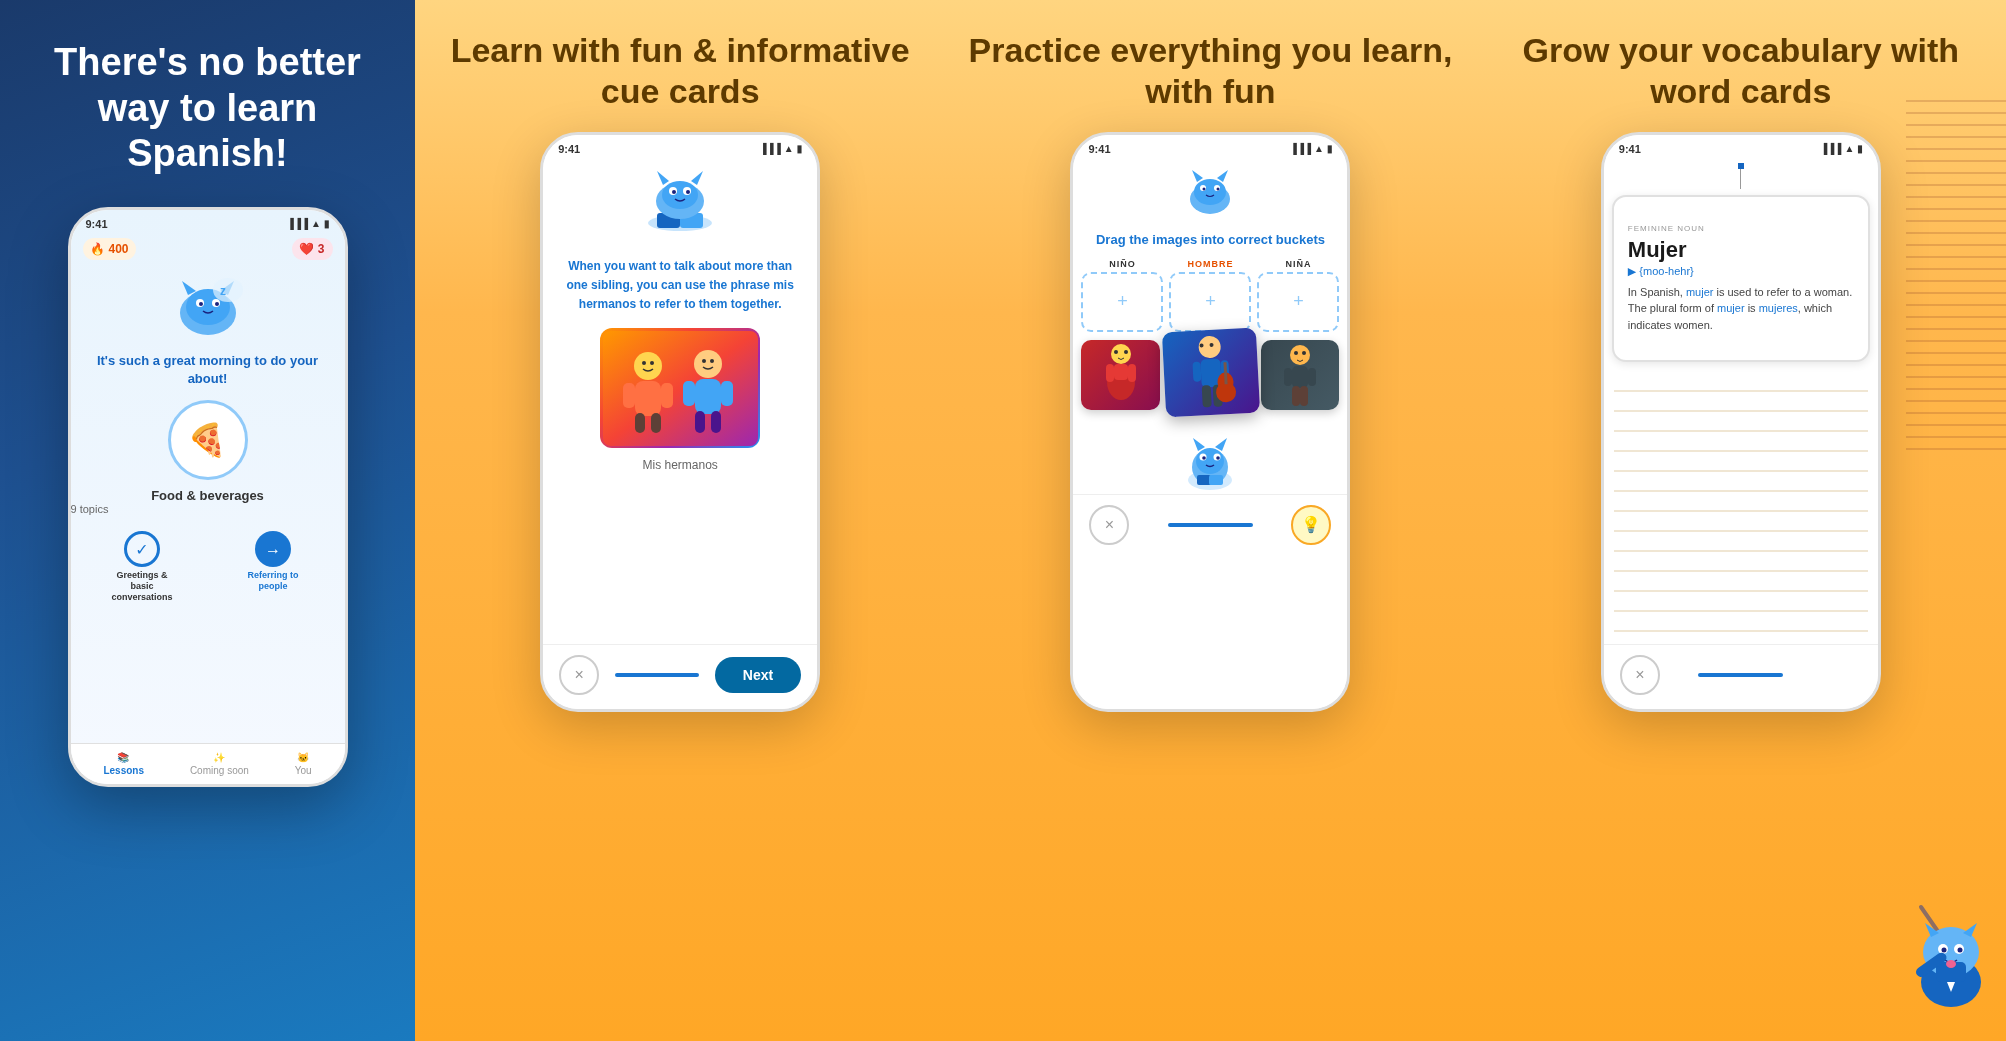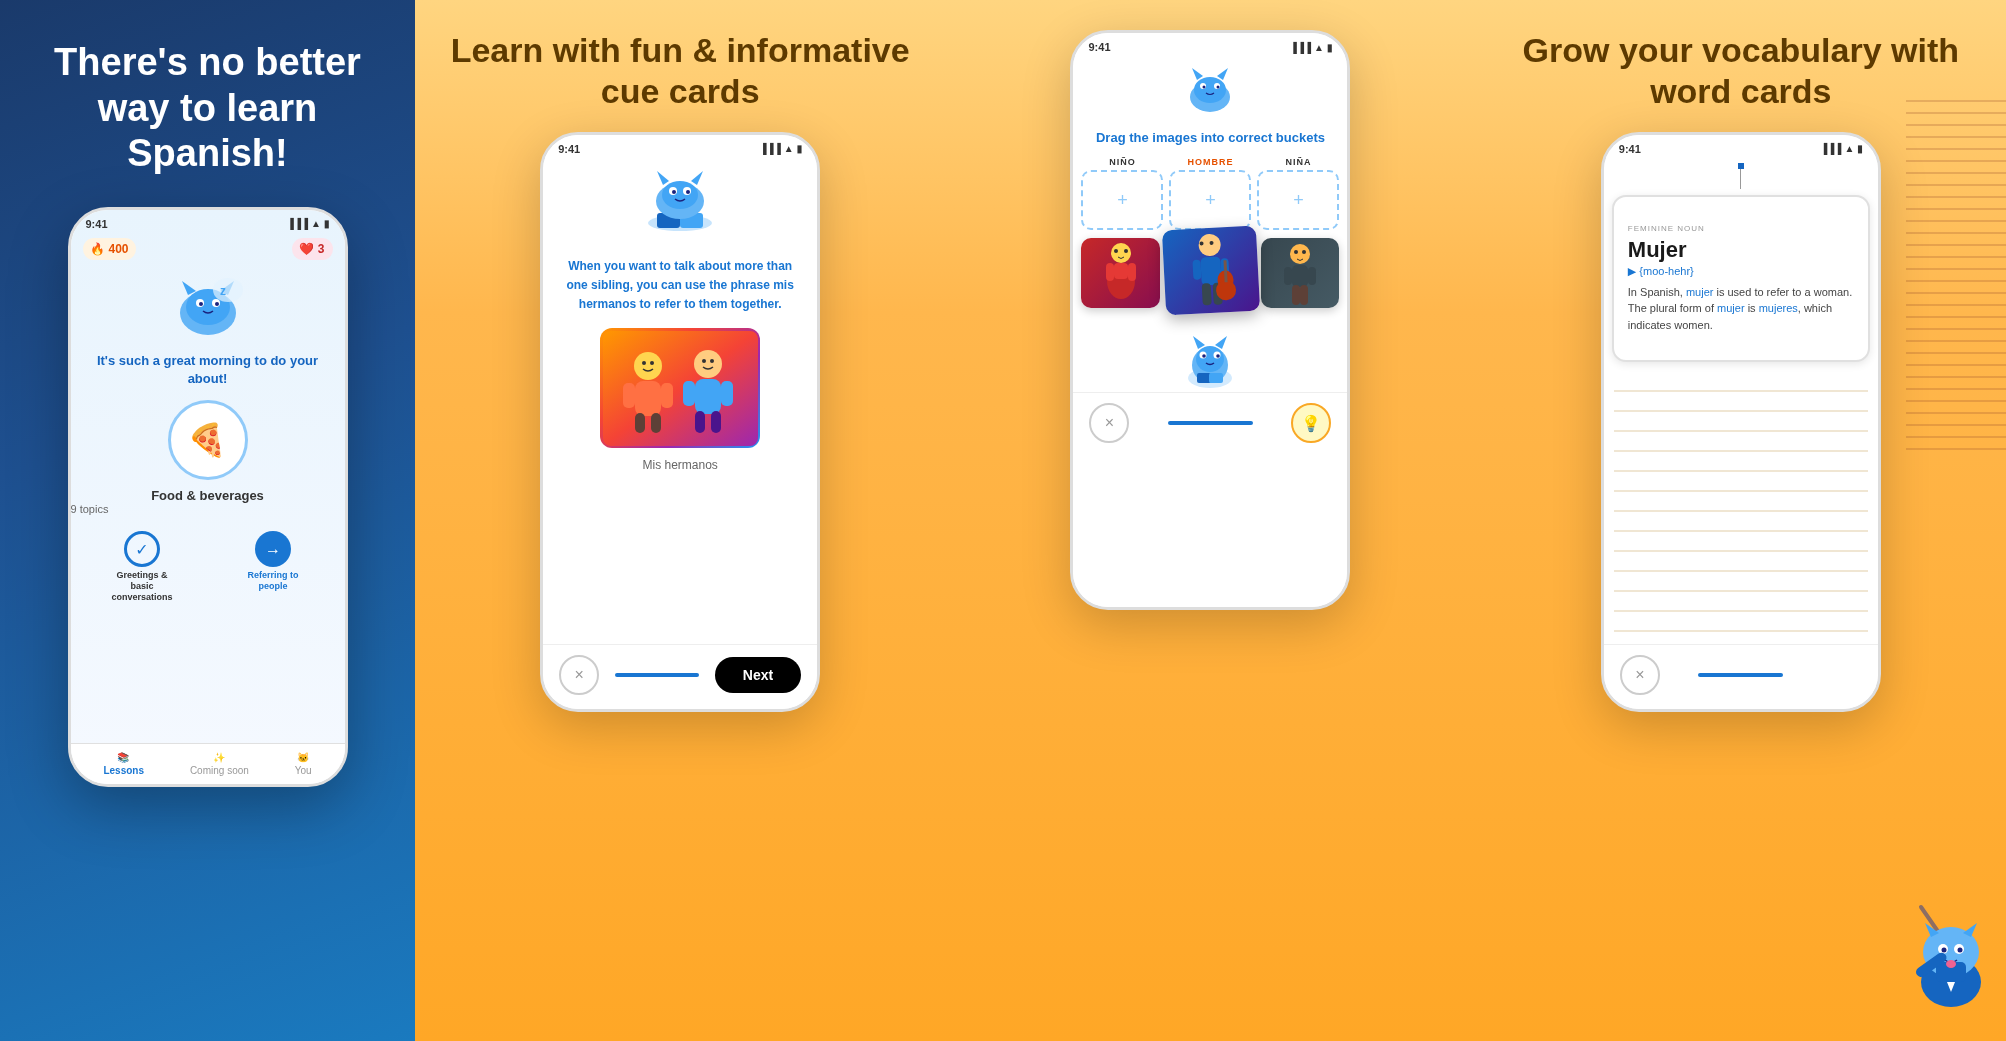--- a/index.html
+++ b/index.html
@@ -297,21 +297,21 @@
       border-radius: 50%;
       border: 2px solid #ccc;
       display: flex;
       align-items: center;
       justify-content: center;
       color: #999;
       font-size: 16px;
       cursor: pointer;
     }
     .btn-next {
-      background: #000000;
+      background: #0369a1;
       color: white;
       border: none;
       border-radius: 25px;
       padding: 10px 28px;
       font-size: 14px;
       font-weight: 700;
       cursor: pointer;
     }
     
     .drag-title {
@@ -614,20 +614,21 @@
       <div class="phone-bottom-bar">
         <div class="btn-x">×</div>
         <div class="divider-line"></div>
         <button class="btn-next">Next</button>
       </div>
     </div>
   </div>
 </div>
 
 <div class="panel-orange" style="background: linear-gradient(180deg, #ffd580 0%, #ffb74d 30%, #ffa726 100%);">
+  <h2 class="panel-orange-title">Practice everything you learn, with fun</h2>
 
   <div class="phone-mockup-orange">
     <div class="phone-screen-white">
 
       <div class="phone-status-bar">
         <span>9:41</span>
         <div class="phone-status-icons">
           <span>▐▐▐</span>
           <span>▲</span>
           <span>▮</span>

